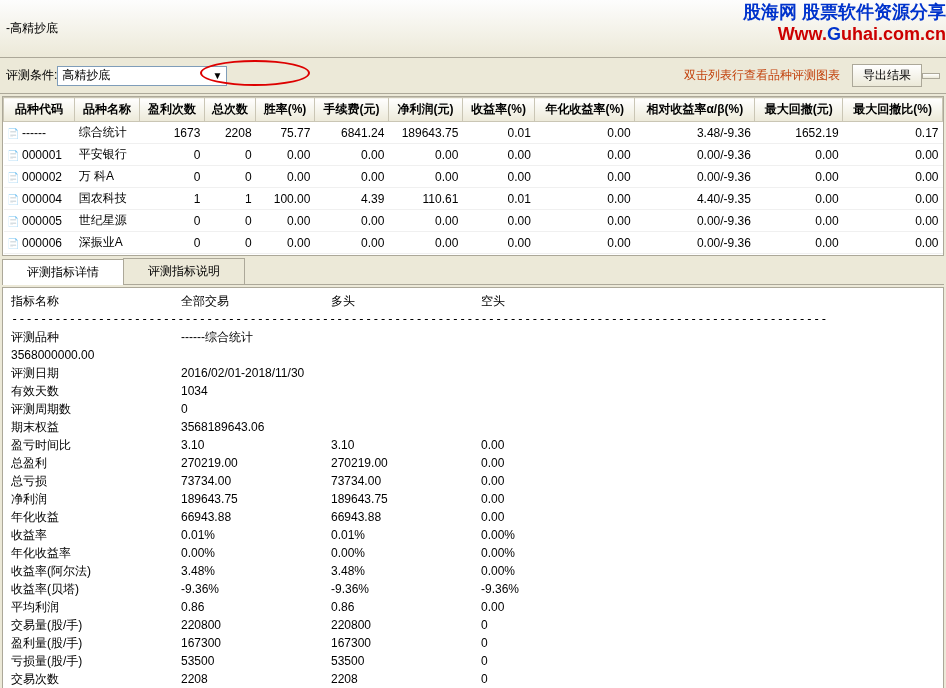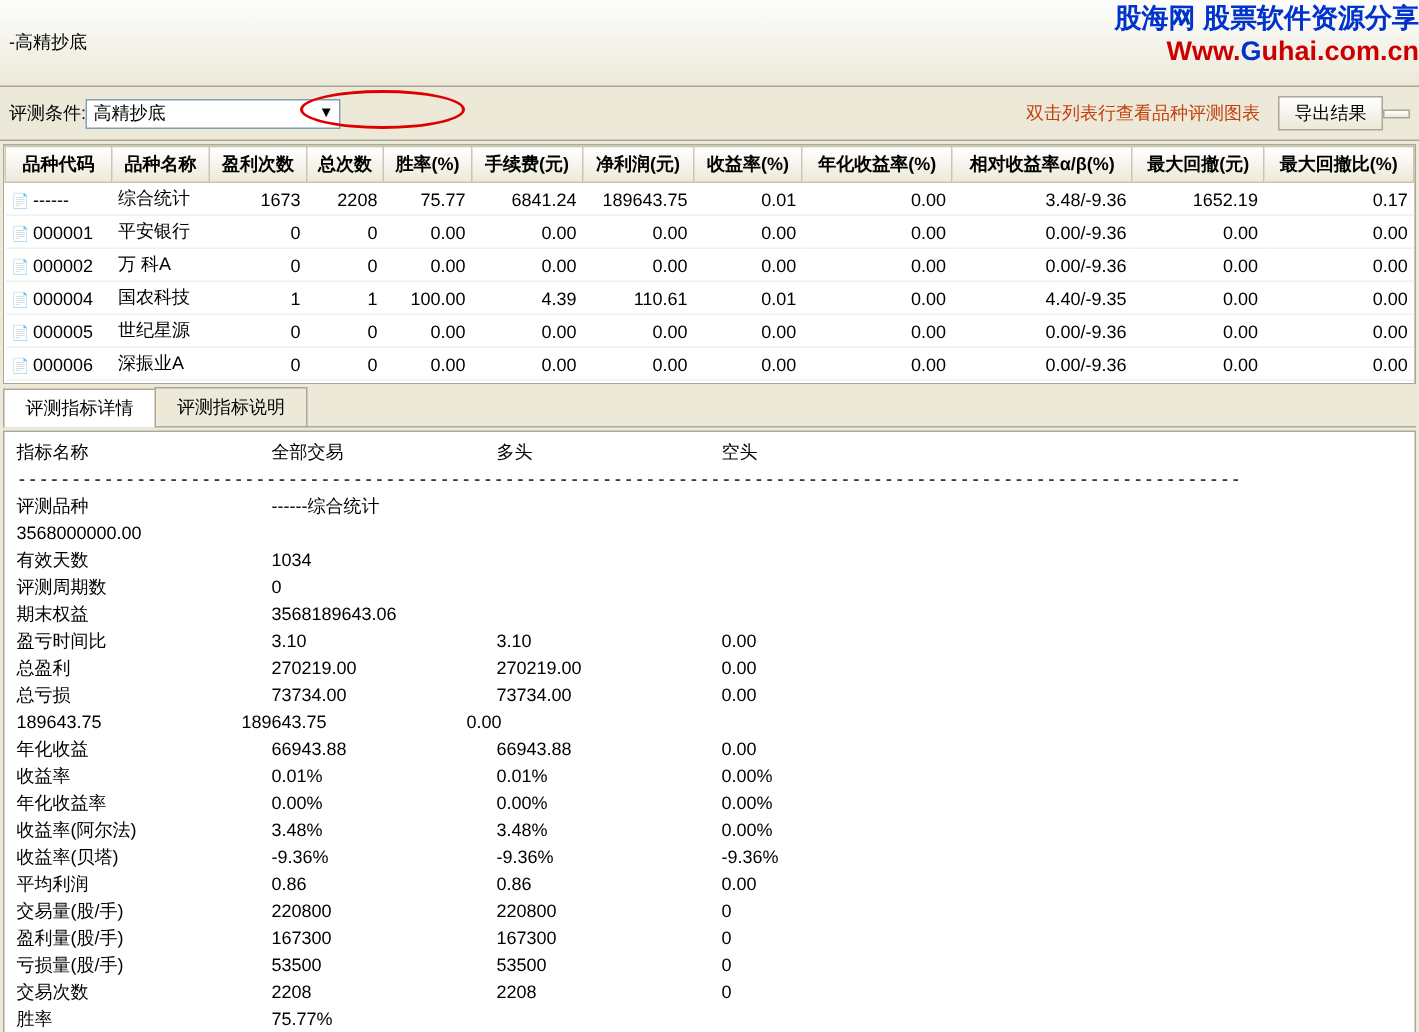--- a/index.html
+++ b/index.html
@@ -18,21 +18,21 @@
 .watermark .line2 .g { color: #0033cc; }
 .table-wrap { background: #fff; border: 1px solid #aca899; margin: 2px; height: 160px; overflow: auto; }
 table { border-collapse: collapse; width: 100%; font-size: 12px; }
 th { background: linear-gradient(to bottom,#fff,#ece9d8); border: 1px solid #cac6b5; padding: 3px 4px; font-weight: bold; white-space: nowrap; }
 td { border-bottom: 1px solid #f0f0f0; padding: 2px 4px; text-align: right; white-space: nowrap; }
 td.code, td.name { text-align: left; }
 td.code::before { content: "📄"; font-size: 10px; margin-right: 2px; color: #c0a050; }
 tr.sel td { background: #fff; }
 .circ { position: absolute; border: 2px solid #d00; border-radius: 50%; width: 110px; height: 26px; left: 200px; top: 60px; pointer-events: none; }
 .tabs { margin: 2px; display: flex; border-bottom: 1px solid #aca899; background: #ece9d8; }
-.tab { border: 1px solid #aca899; border-bottom: none; background: #ece9d8; padding: 4px 14px; font-size: 12px; margin-right: -1px; cursor: pointer; }
+.tab { border: 1px solid #aca899; border-bottom: none; background: #ece9d8; padding: 4px 24px; font-size: 12px; margin-right: -1px; cursor: pointer; }
 .tab.active { background: #fff; position: relative; top: 1px; }
 .detail-wrap { background: #fff; border: 1px solid #aca899; margin: 0 2px 2px 2px; height: 450px; overflow: auto; padding: 4px 8px; font-size: 12px; line-height: 1.5; }
 .detail-header { display: flex; }
 .detail-header span { display: inline-block; }
 .dh-name { width: 170px; }
 .dh-all { width: 150px; }
 .dh-long { width: 150px; }
 .dh-short { width: 150px; }
 .dashes { color: #000; letter-spacing: 0; font-family: monospace; }
 .row { display: flex; }
@@ -204,20 +204,26 @@
         <span class="c1">------综合统计</span>
         <span class="c2"></span>
         <span class="c3"></span>
       </div>
       <div class="row">
         <span class="c1">3568000000.00</span>
         <span class="c2"></span>
         <span class="c3"></span>
       </div>
       <div class="row">
+        <span class="label">评测日期</span>
+        <span class="c1">2016/02/01-2018/11/30</span>
+        <span class="c2"></span>
+        <span class="c3"></span>
+      </div>
+      <div class="row">
         <span class="label">有效天数</span>
         <span class="c1">1034</span>
         <span class="c2"></span>
         <span class="c3"></span>
       </div>
       <div class="row">
         <span class="label">评测周期数</span>
         <span class="c1">0</span>
         <span class="c2"></span>
         <span class="c3"></span>
@@ -240,20 +246,21 @@
         <span class="c2">270219.00</span>
         <span class="c3">0.00</span>
       </div>
       <div class="row">
         <span class="label">总亏损</span>
         <span class="c1">73734.00</span>
         <span class="c2">73734.00</span>
         <span class="c3">0.00</span>
       </div>
       <div class="row">
+        <span class="label">净利润</span>
         <span class="c1">189643.75</span>
         <span class="c2">189643.75</span>
         <span class="c3">0.00</span>
       </div>
       <div class="row">
         <span class="label">年化收益</span>
         <span class="c1">66943.88</span>
         <span class="c2">66943.88</span>
         <span class="c3">0.00</span>
       </div>

